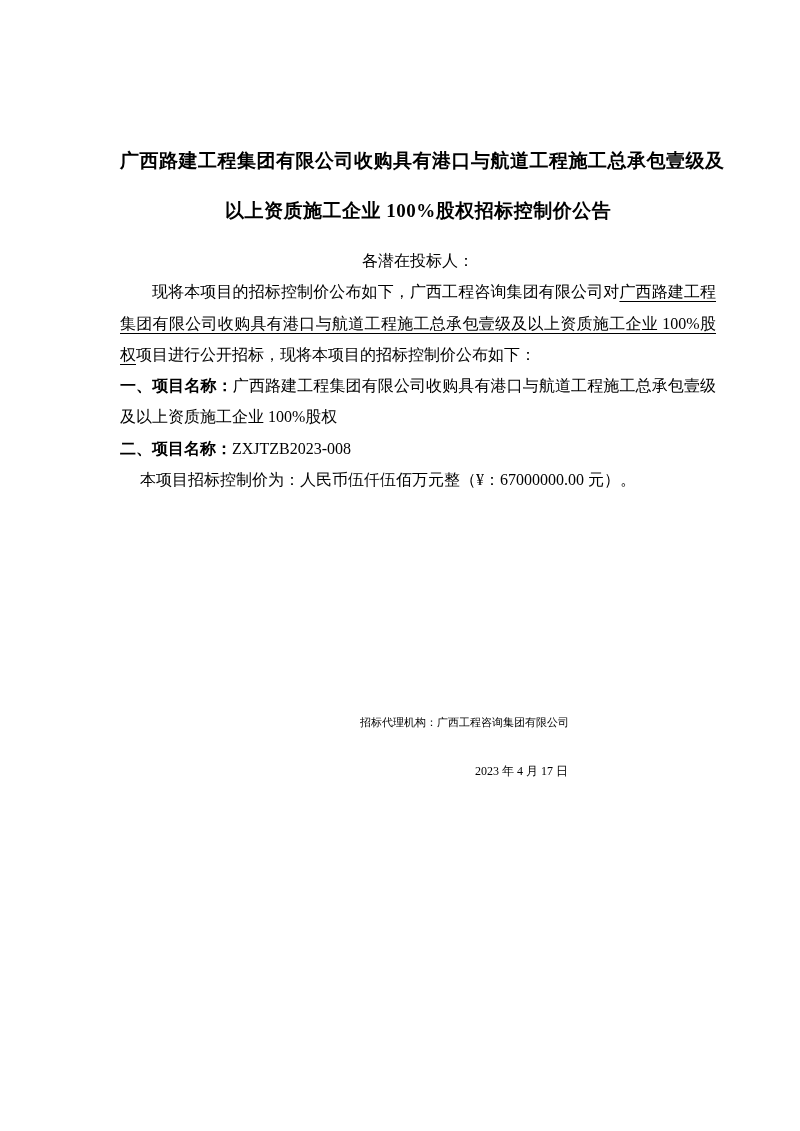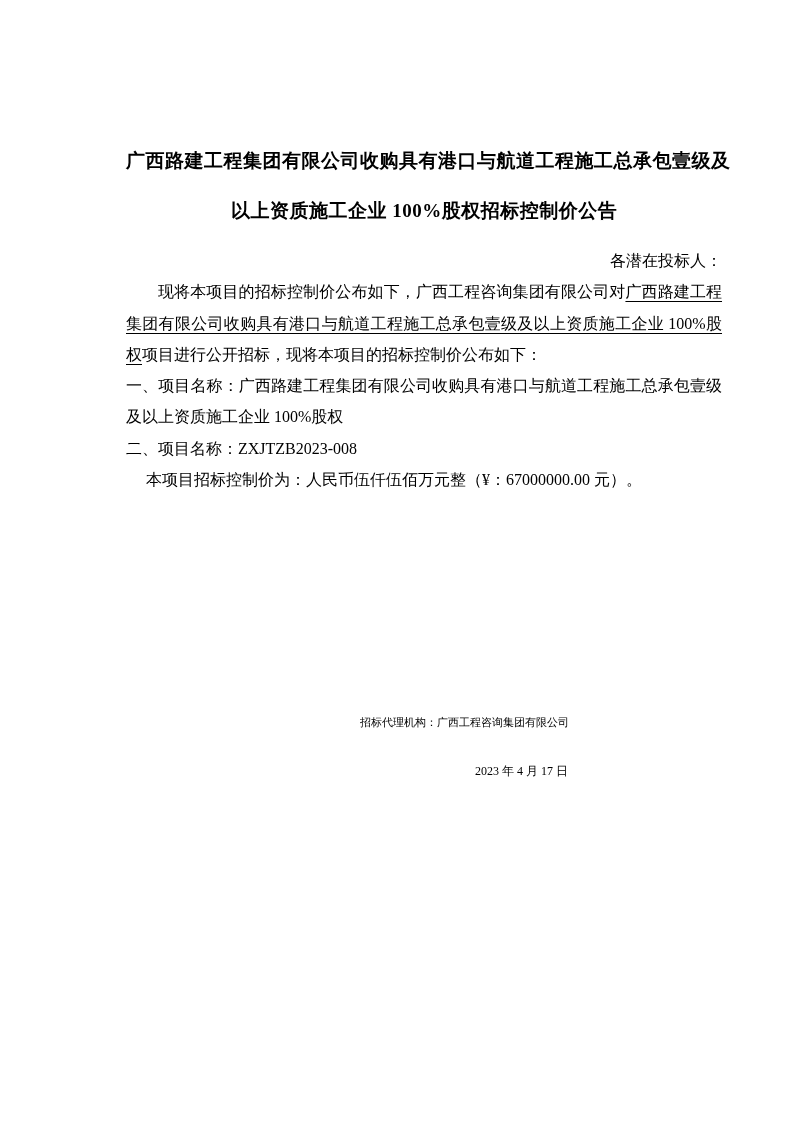--- a/index.html
+++ b/index.html
@@ -18,21 +18,20 @@
     width: 800px;
     height: 1131px;
     background: #ffffff;
     overflow: hidden;
   }
   .content {
     position: absolute;
     left: 120px;
     top: 0;
     width: 596px;
-    margin-left: 6px;
   }
   .doc-title {
     margin: 136px 0 0 0;
     font-size: 19px;
     font-weight: bold;
     text-align: center;
     line-height: 50px;
     letter-spacing: 0.5px;
   }
   .title-line {
@@ -43,31 +42,31 @@
     margin-top: 9px;
     font-size: 16px;
     line-height: 31.3px;
     text-align: justify;
   }
   .body-block p {
     margin: 0;
     padding: 0;
   }
   .salutation {
-    text-align: right;
+    text-align: center;
   }
   .intro {
     text-indent: 32px;
   }
   .underlined {
     text-decoration: underline;
     text-underline-offset: 4px;
   }
   .item-label {
-    font-weight: normal;
+    font-weight: bold;
   }
   .price-line {
     text-indent: 20px;
     text-align: left;
   }
   .footer-agency {
     position: absolute;
     left: 360px;
     top: 710px;
     margin: 0;

